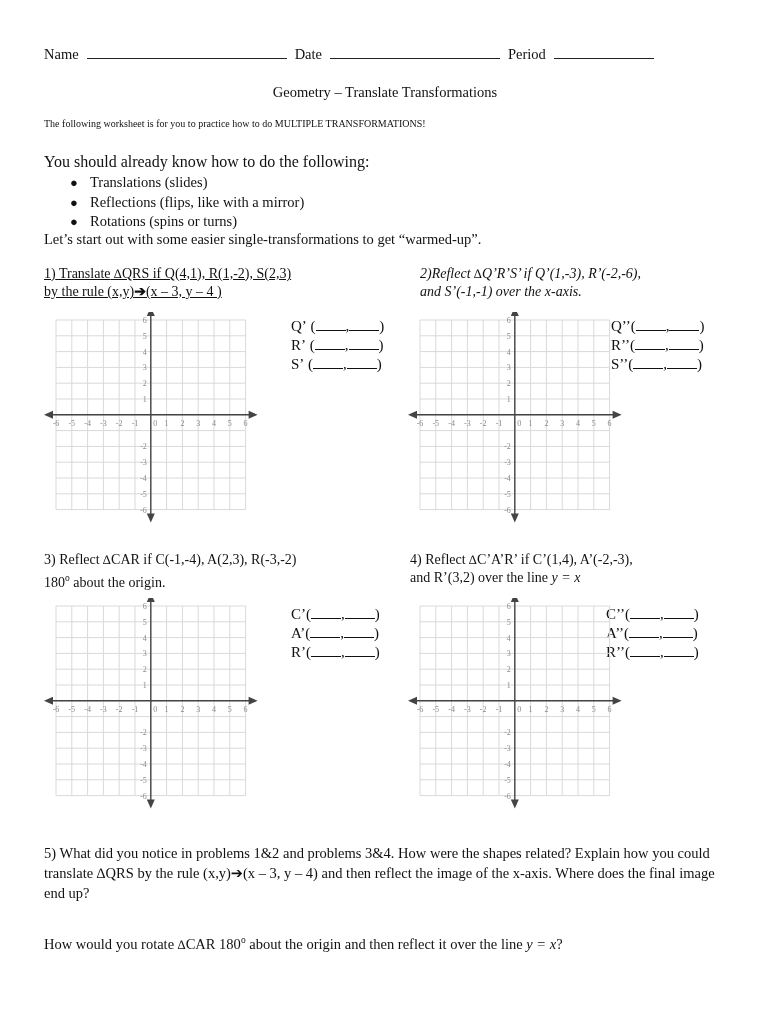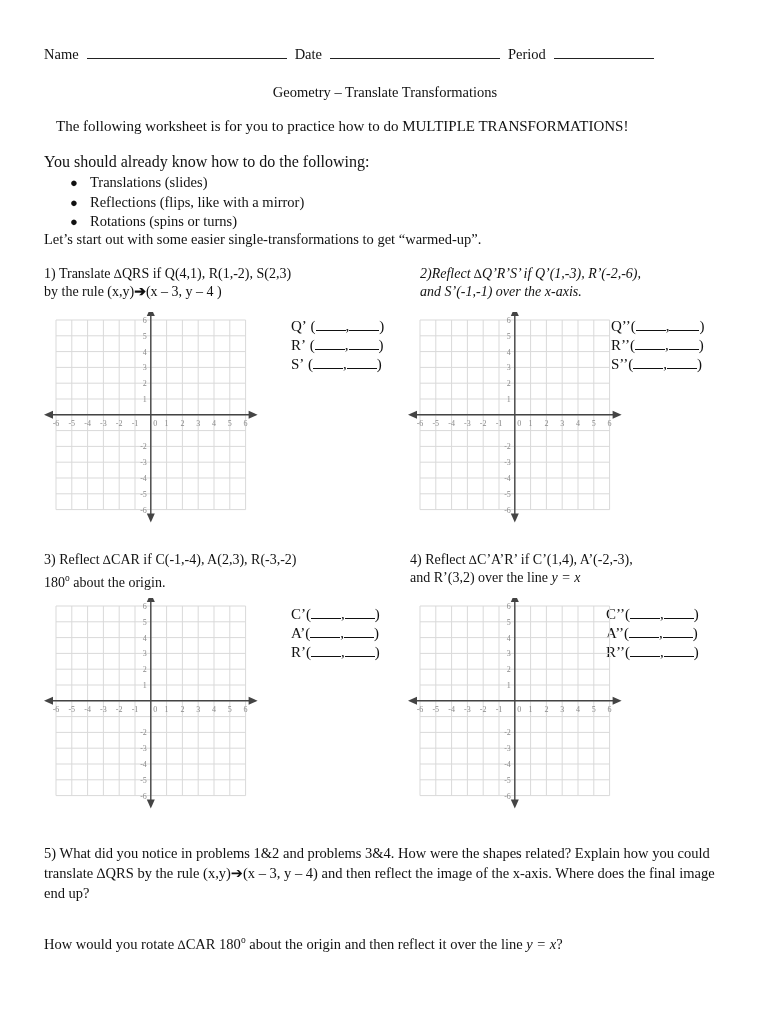--- a/index.html
+++ b/index.html
@@ -16,30 +16,30 @@
   
   .hdr { position:absolute; left:44px; top:44px; width:682px; font-size:14.5px; white-space:nowrap; }
   .rule { display:inline-block; border-bottom:1px solid #222; vertical-align:baseline; height:0.95em; }
   .rule.name { width:200px; }
   .rule.date { width:170px; }
   .rule.period { width:100px; }
   .sp { display:inline-block; width:8px; }
 
   .title { position:absolute; left:0; top:84px; width:770px; text-align:center; font-size:14.5px; }
 
-  .intro { position:absolute; left:56px; top:118px; width:690px; font-size:15px; }
+  .intro { position:absolute; left:44px; top:118px; width:690px; font-size:10px; }
   .know { position:absolute; left:44px; top:153px; width:690px; font-size:16px; }
   .bullets { position:absolute; left:62px; top:173px; width:600px; font-size:14.5px; list-style:none; margin:0; padding:0; }
   .bullets li { position:relative; padding-left:28px; line-height:19.5px; }
   .bullets li .bdot { position:absolute; left:8px; top:0px; font-size:13px; }
   .letsstart { position:absolute; left:44px; top:231px; width:690px; font-size:14.5px; }
 
   
   .prompt { position:absolute; font-size:14px; line-height:18px; white-space:nowrap; }
-  .p1 { left:44px; top:265px; }
+  .p1 { left:44px; top:265px;text-decoration:underline; }
   .p2 { left:420px; top:265px;font-style:italic; }
   .p3 { left:44px; top:551px; }
   .p4 { left:410px; top:551px; }
   .tri { font-size:13px; }
   .arw { font-weight:bold; }
   .deg { font-size:9.5px; vertical-align:super; }
   .ital { font-style:italic; }
 
   
   .ansblock { position:absolute; font-size:15px; line-height:19px; white-space:nowrap; }

